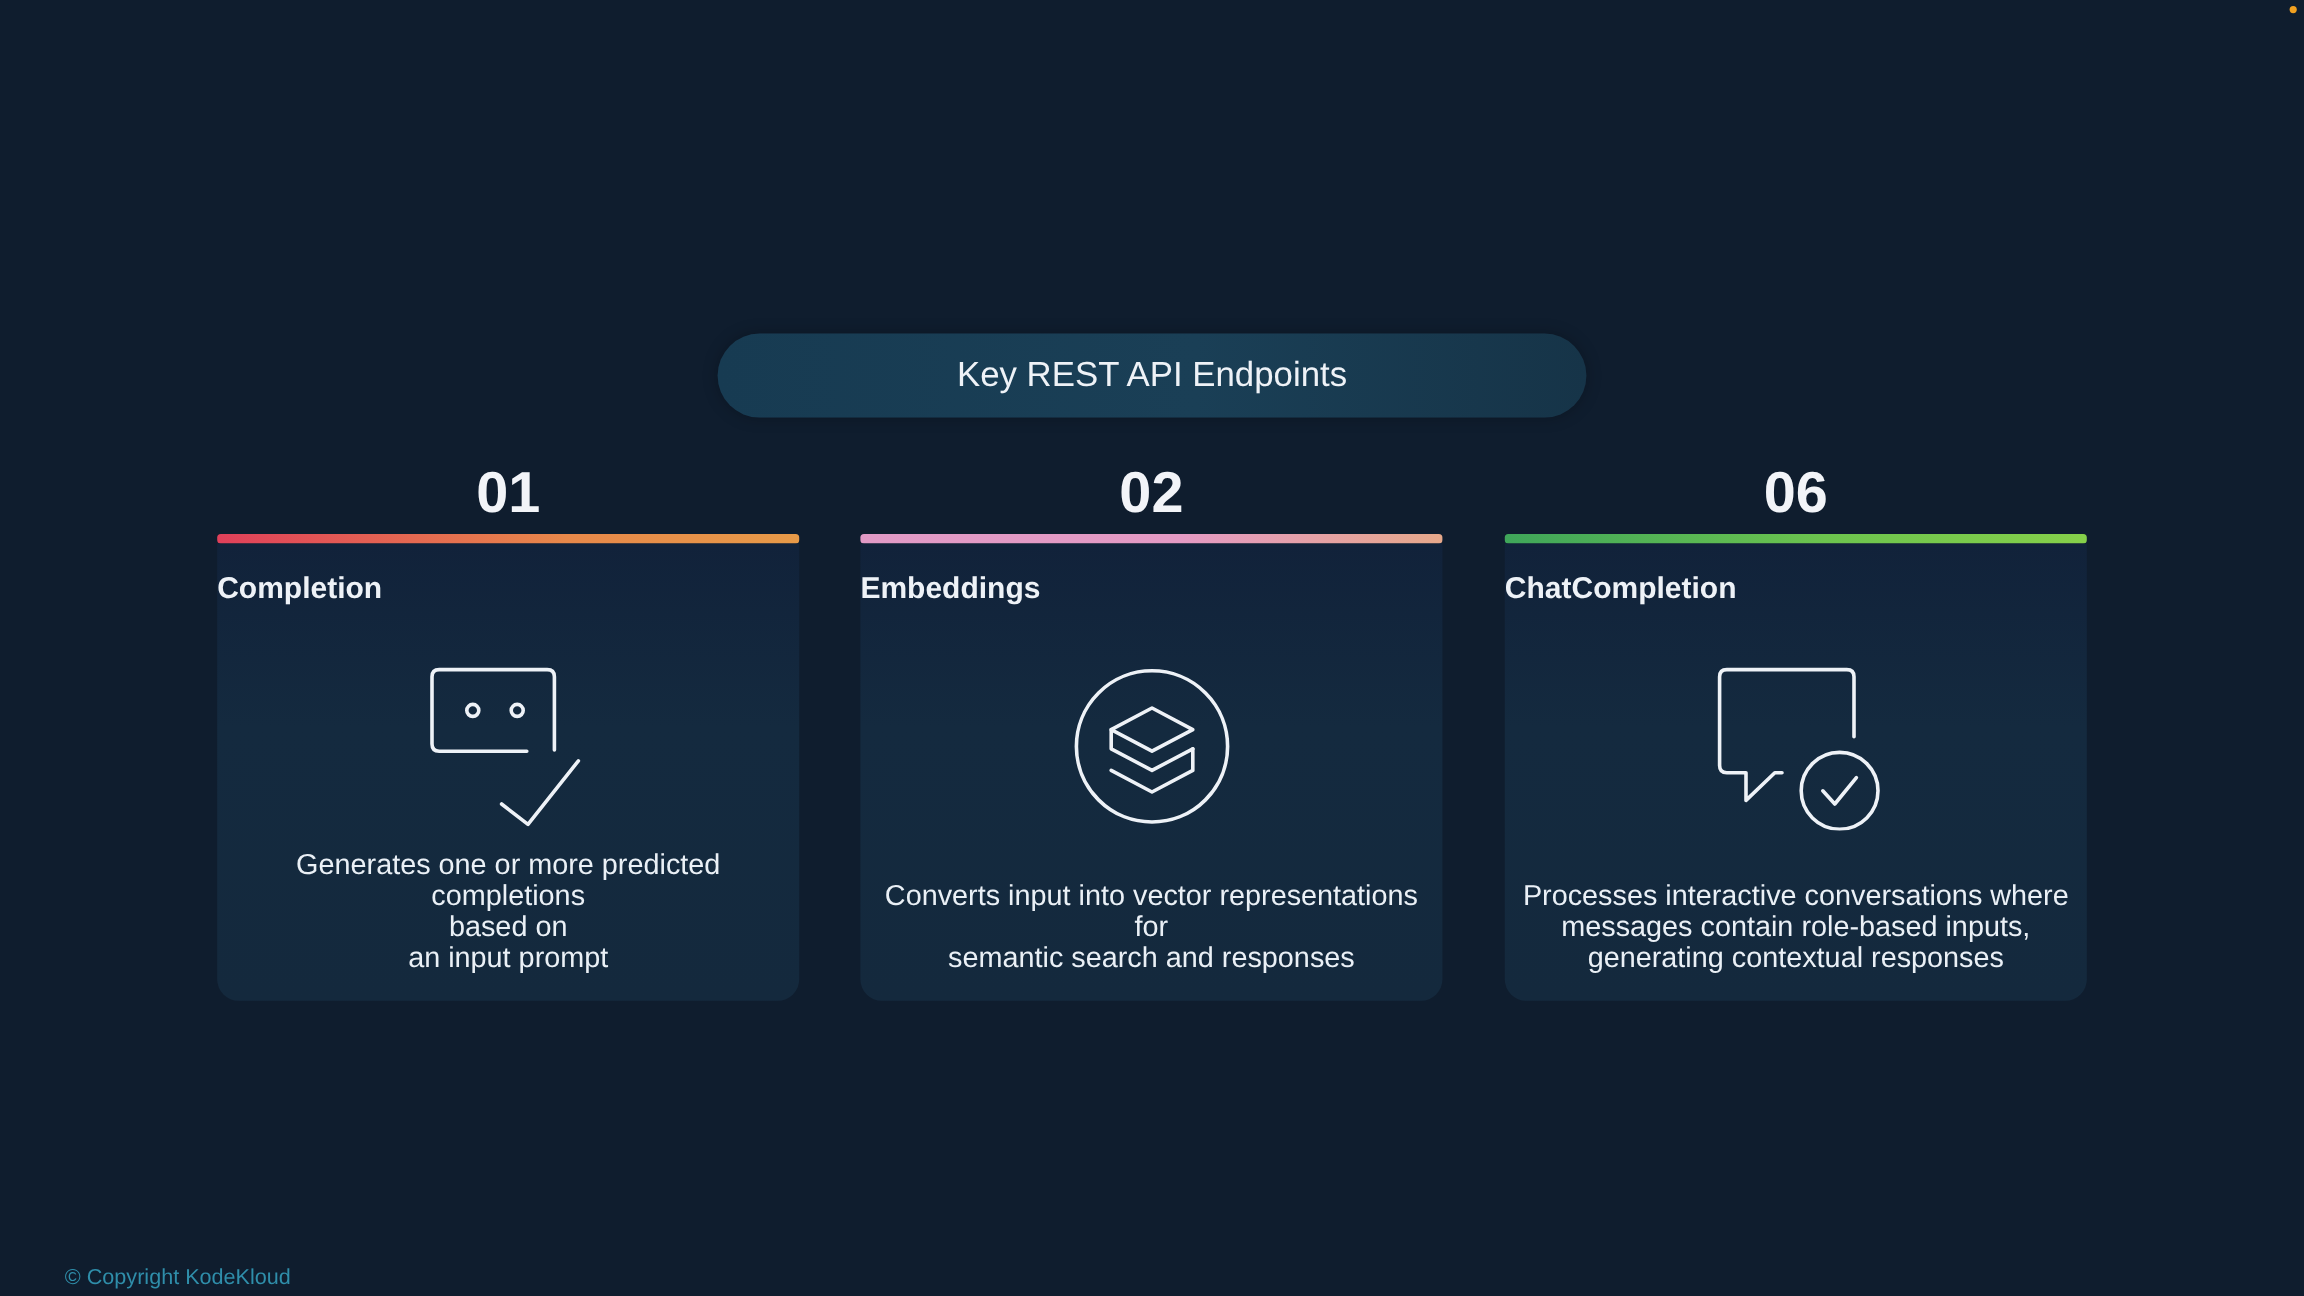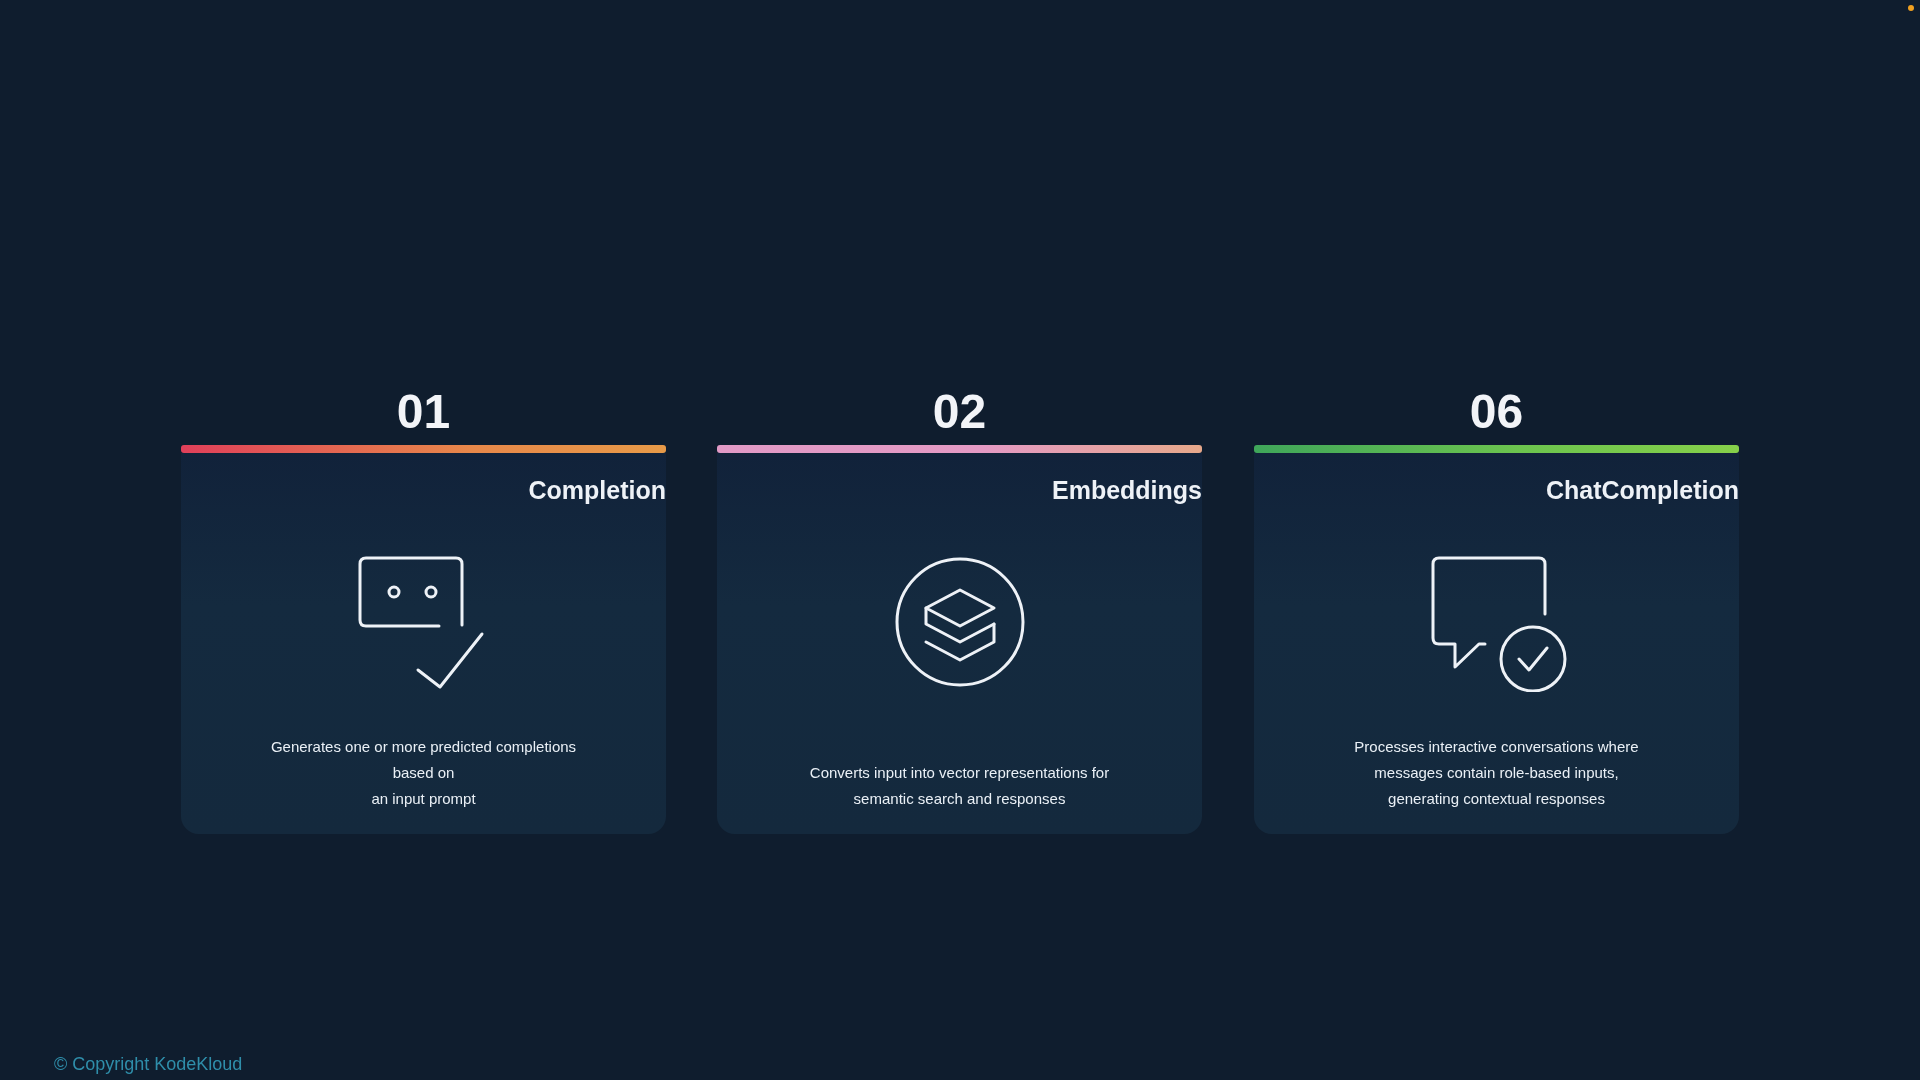--- a/index.html
+++ b/index.html
@@ -85,40 +85,40 @@
       top: 73px;
       bottom: 0;
       background: linear-gradient(180deg, #11223a 0%, #142a3f 40%, #14293d 100%);
       border-radius: 0 0 18px 18px;
     }
     .card-name {
       position: absolute;
       left: 0;
       right: 0;
       top: 96px;
-      text-align: right;
+      text-align: left;
       font-size: 25px;
       font-weight: 700;
       color: #eef2f7;
     }
     .card-icon {
       position: absolute;
       left: 50%;
       top: 172px;
       width: 140px;
       height: 140px;
       transform: translateX(-50%);
     }
     .card-desc {
       position: absolute;
       left: 10px;
       right: 10px;
       bottom: 22px;
       text-align: center;
-      font-size: 15px;
+      font-size: 24px;
       line-height: 26px;
       color: #eaf0f6;
       white-space: pre-line;
     }
     .copyright {
       position: absolute;
       left: 54px;
       top: 1020px;
       font-size: 18px;
       color: #2f8eaa;
@@ -134,20 +134,23 @@
       background: #f0a020;
     }
   </style>
 </head>
 <body>
 
 <div class="slide">
   <div class="corner-dot"></div>
 
 
+  <div class="pill">
+    <span>Key REST API Endpoints</span>
+  </div>
 
   <div class="cards">
 
     <div class="card-col" style="left:0px;">
       <div class="card-num">01</div>
       <div class="card-bar" style="background: linear-gradient(90deg, #e0405a 0%, #e7884a 60%, #e79a48 100%);"></div>
       <div class="card-body"></div>
       <div class="card-name">Completion</div>
       <div class="card-icon">
         <svg width="140" height="140" viewBox="0 0 140 140" fill="none" stroke="#eef2f7" stroke-width="3" stroke-linecap="round" stroke-linejoin="round">

